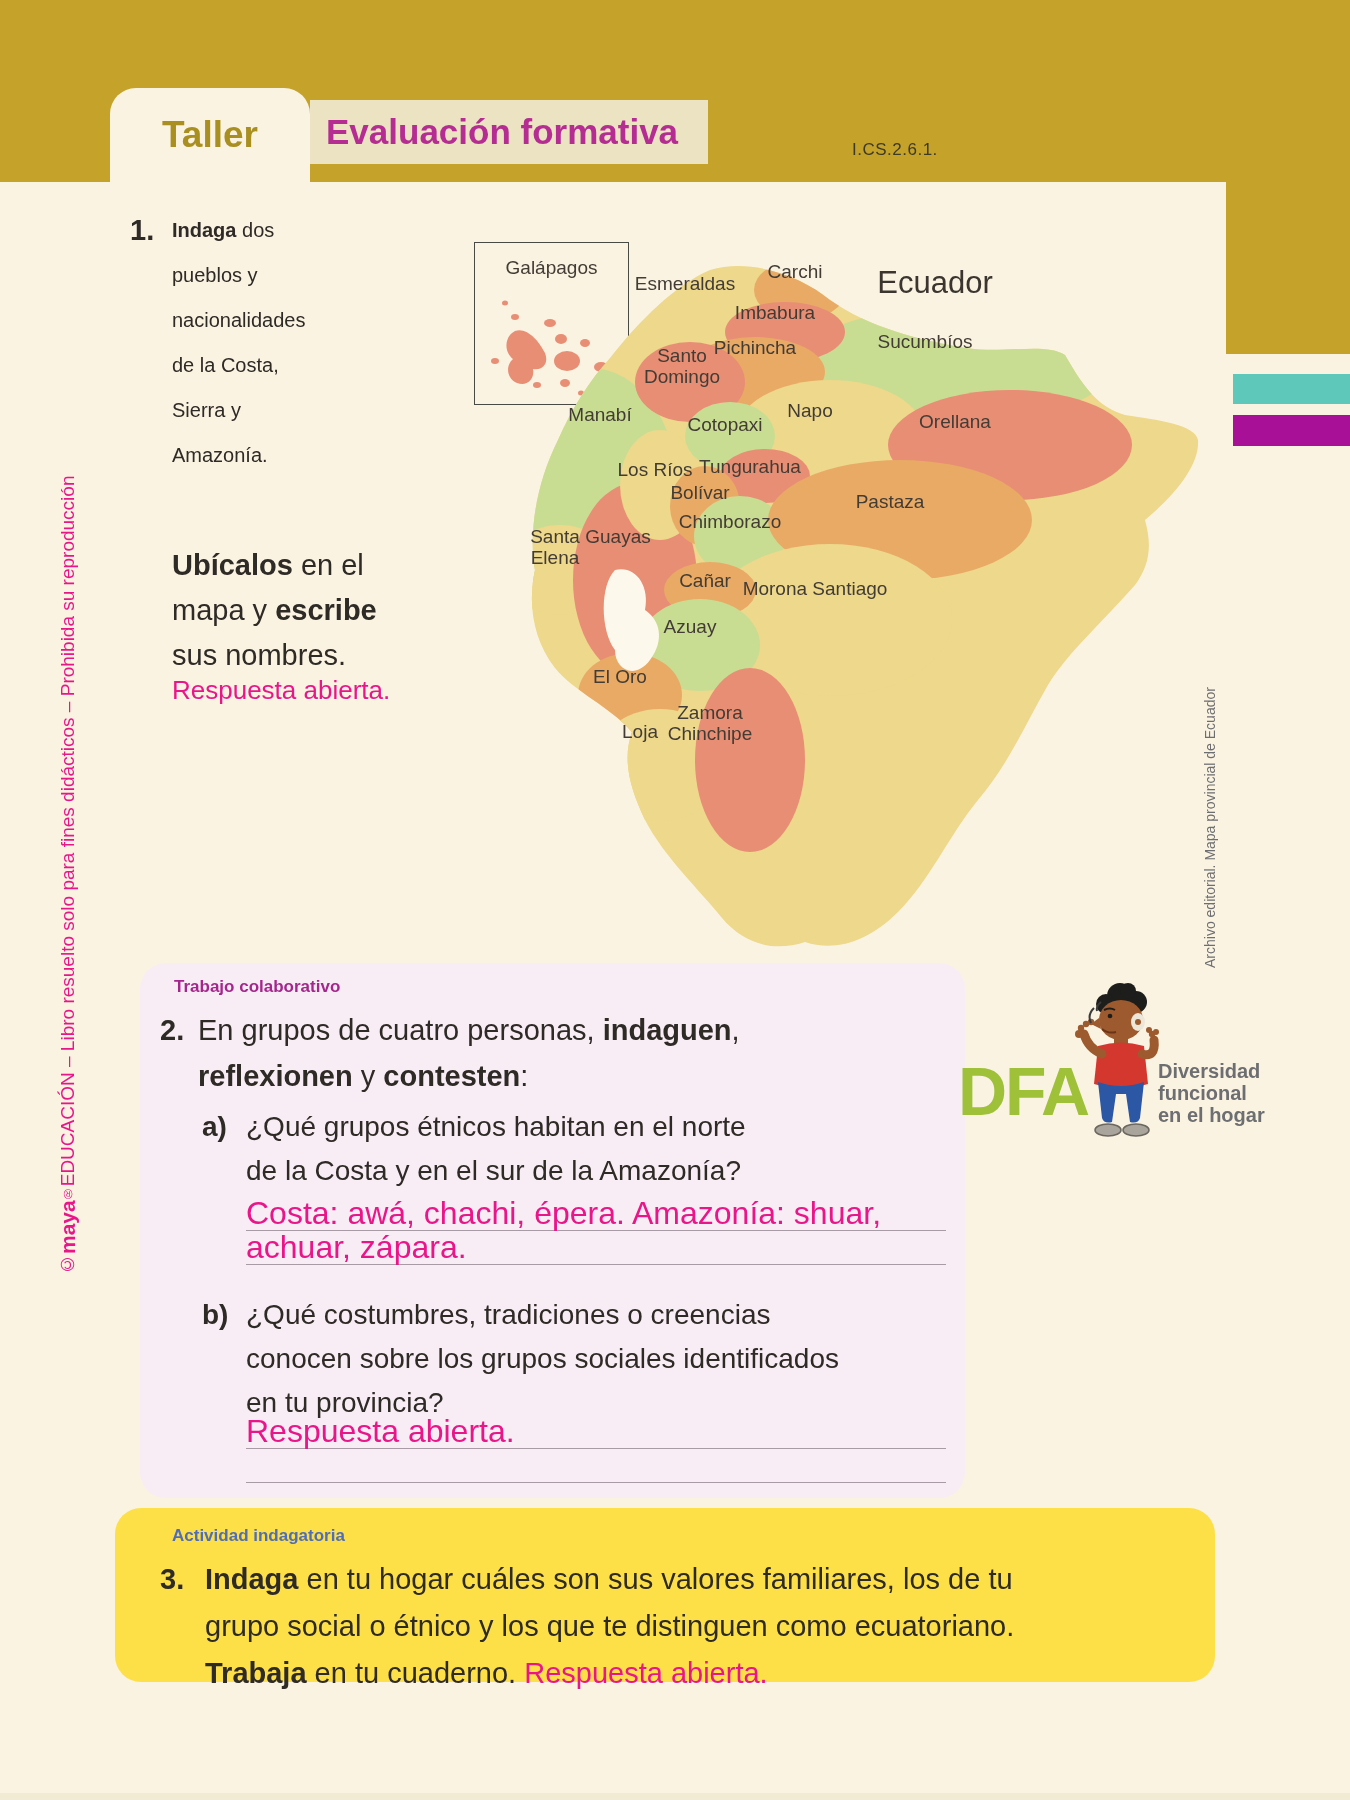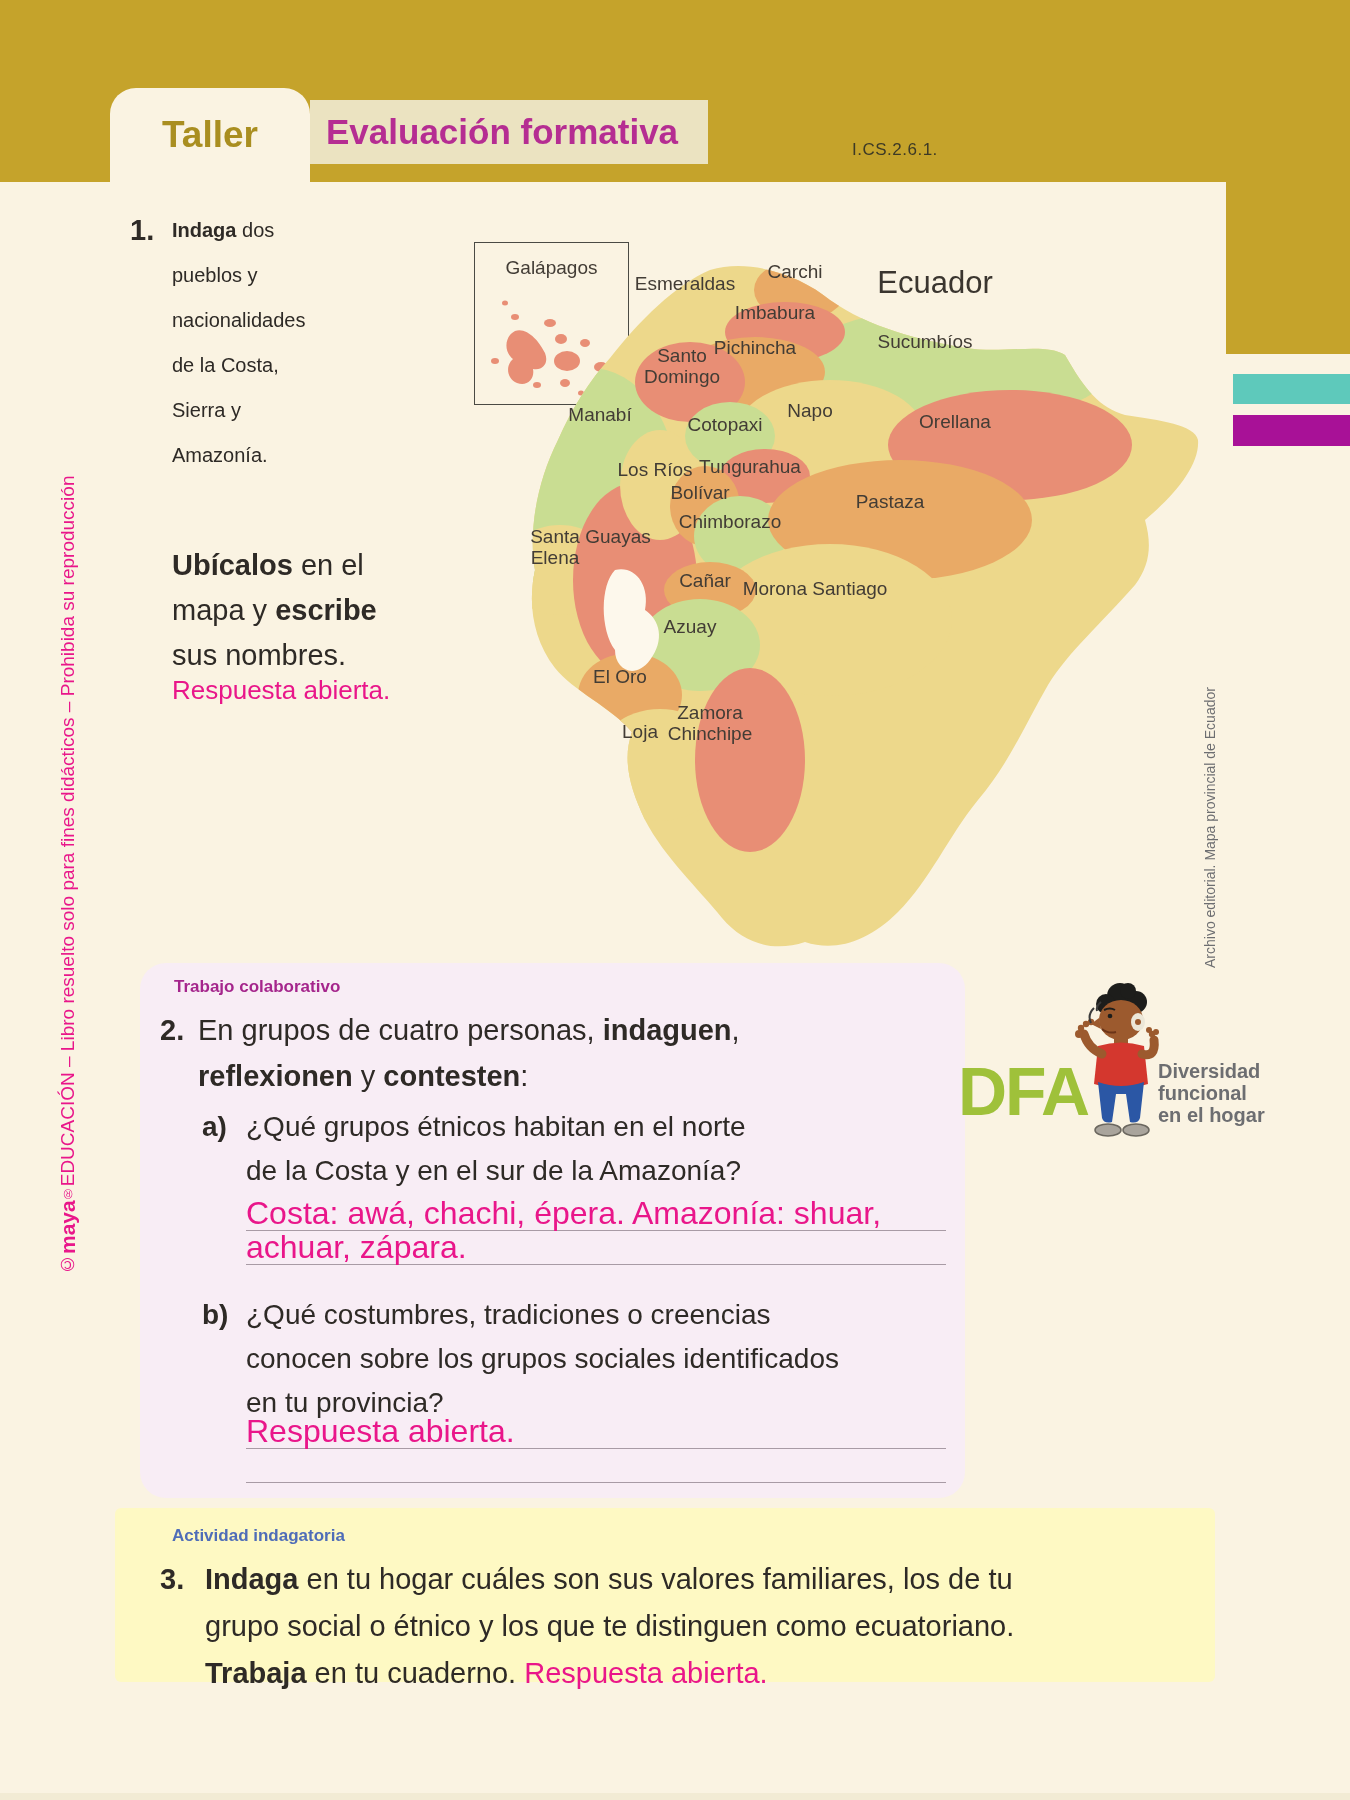--- a/index.html
+++ b/index.html
@@ -53,21 +53,21 @@
   .qa-ans{top:234px;}
   .qb-ans{top:452px;}
   .ansrow{height:33px;border-bottom:1.5px solid #a89ba5;font-size:32px;color:#e9168a;line-height:33px;}
   
   .dfa-word{left:958px;top:1052px;font-size:68px;font-weight:bold;color:#9fc13a;letter-spacing:-2px;}
   .dfa-kid{left:1068px;top:982px;width:105px;height:158px;}
   .dfa-caption{left:1158px;top:1060px;font-size:20px;font-weight:bold;color:#6d6e71;line-height:22px;white-space:pre-line;}
   .dfa-box{left:956px;top:1128px;width:284px;height:365px;background:#dfe9a3;border:2px solid #c9d87c;
            border-radius:20px;box-sizing:border-box;padding:13px 14px;font-size:25px;line-height:33px;white-space:pre-line;}
   
-  .panel-lav{left:115px;top:1508px;width:1100px;height:174px;background:#fef9c3;border-radius:6px;}
+  .panel-lav{left:115px;top:1508px;width:1100px;height:174px;background:#fde047;border-radius:26px;}
   .sec-label-blue{position:absolute;left:57px;top:18px;font-size:17px;font-weight:bold;color:#4f6db8;}
   .item3{position:absolute;left:45px;top:48px;display:flex;}
   .item3 .num{font-size:29px;font-weight:bold;width:45px;line-height:47px;}
   .item3 .body{font-size:29px;line-height:47px;white-space:pre-line;}
   
   .pagenum{left:1219px;top:1702px;width:131px;height:98px;background:#c5a32b;}
   .pagenum span{position:absolute;left:24px;top:12px;font-size:31px;color:#fdfaf0;}
   .bottom-strip{left:0;top:1793px;width:1350px;height:7px;background:#f2ebd4;}
 </style>
 </head>

